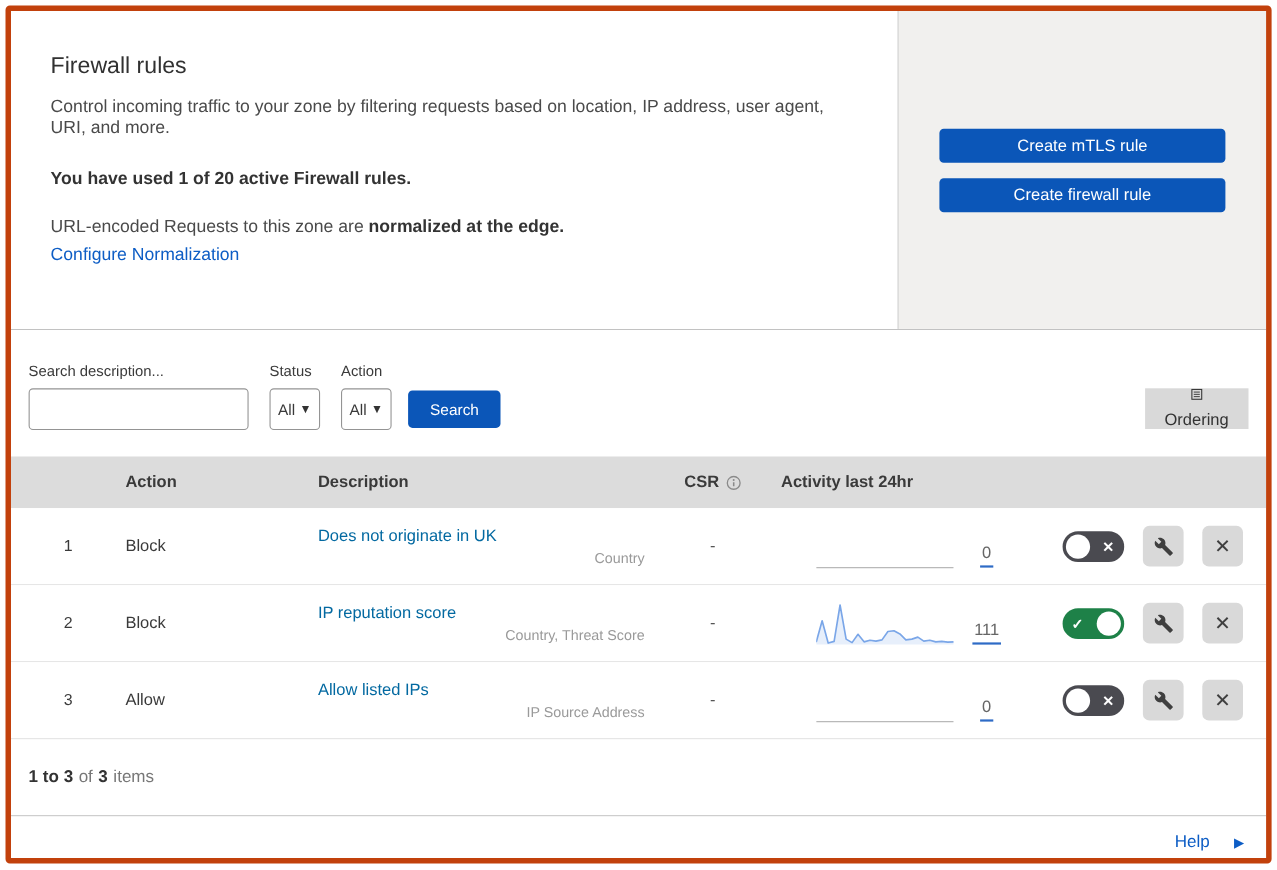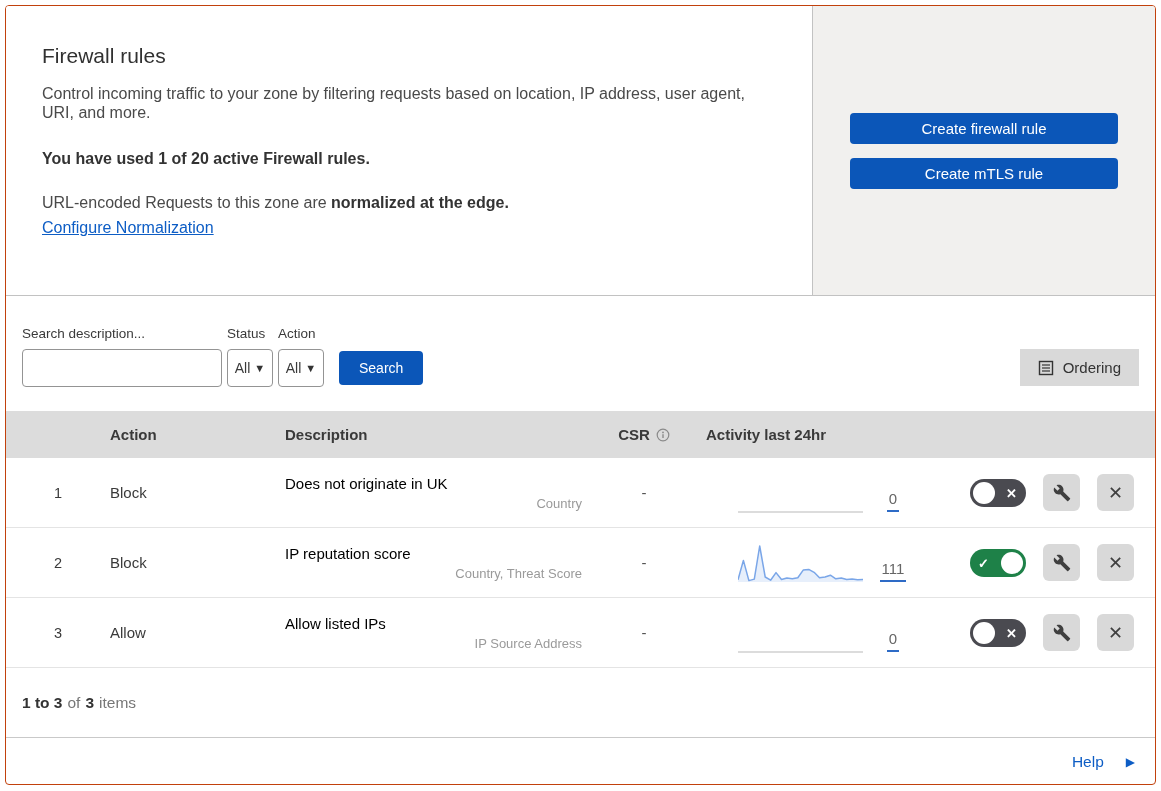--- a/index.html
+++ b/index.html
@@ -1,56 +1,56 @@
 <!DOCTYPE html>
 <html style="--accent_blue: #0b56b8; --link_blue: #0d5dc5; --toggle_on_green: #1e8148; --toggle_off_gray: #4a4a50; --sparkline_blue: #7aa6e8; --sparkline_fill: rgba(122,166,232,0.18); --flat_line_gray: #b9b9b9;"><head>
 <meta charset="utf-8">
 <style>
   * { margin:0; padding:0; box-sizing:border-box; }
   html,body { background:#fff; font-family:"Liberation Sans", sans-serif; color:#3a3a3a; }
   .card {
     width:1151px; height:780px; margin:5px;
-    border:1px solid #c2410c; border-radius:4px;
+    border:5px solid #c2410c; border-radius:4px;
     background:#fff; overflow:hidden;
   }
   
   .top { display:flex; height:290px; border-bottom:1px solid #c2c2c2; }
   .top-left { width:807px; border-right:1px solid #c2c2c2; background:#fff; padding:38px 36px 0 36px; }
   .top-right { flex:1; background:#f1f0ee; display:flex; flex-direction:column; justify-content:center; padding:0 37px; gap:14px; }
   .page-title { font-size:21px; font-weight:500; color:#313131; margin-bottom:16px; }
   .page-desc { font-size:16px; line-height:19px; color:#4a4a4a; max-width:730px; margin-bottom:28px; }
   .usage { font-size:16px; font-weight:bold; color:#333; margin-bottom:26px; }
   .norm { font-size:16px; color:#4a4a4a; margin-bottom:7px; }
   .norm b { color:#333; }
-  a.link { color:var(--link_blue,#0d5dc5); font-size:16px; text-decoration:underline; cursor:pointer; }
+  a.link { color:var(--link_blue,#0d5dc5); font-size:16px; cursor:pointer; }
   .btn-primary {
     display:block; width:100%; height:31px; line-height:31px; text-align:center;
     background:var(--accent_blue,#0b56b8); color:#fff; font-size:15px;
     border:none; border-radius:4px; cursor:pointer; font-family:inherit;
   }
   
   .filters { display:flex; align-items:flex-end; height:115px; padding:0 16px 24px 16px; background:#fff; }
   .fgroup { display:flex; flex-direction:column; gap:8px; }
   .flabel { font-size:13.5px; color:#3a3a3a; }
   .search-box { width:200px; height:38px; border:1px solid #949494; border-radius:4px; display:flex; align-items:center; padding:0 10px; background:#fff; }
   .search-box input { border:none; outline:none; flex:1; font-size:14px; font-family:inherit; margin-left:8px; background:transparent; }
   .select-box { width:46px; height:38px; border:1px solid #949494; border-radius:4px; display:flex; align-items:center; justify-content:center; gap:4px; font-size:14px; cursor:pointer; background:#fff; }
   .caret { font-size:11px; color:#333; line-height:1; }
-  .gap15 { margin-left:5px; }
+  .gap15 { margin-left:19px; }
   .btn-search { height:34px; padding:0 20px; margin-left:15px; margin-bottom:2px; background:var(--accent_blue,#0b56b8); color:#fff; font-size:14px; border:none; border-radius:4px; cursor:pointer; font-family:inherit; }
-  .btn-ordering { margin-left:auto; margin-bottom:1px; height:37px; padding:0 18px; background:#d9d9d9; border:none; border-radius:0; display:flex; align-items:center; gap:9px; font-size:15px; color:#333; cursor:pointer; font-family:inherit; }
+  .btn-ordering { margin-left:auto; margin-bottom:1px; height:37px; padding:0 18px; background:#d9d9d9; border:none; border-radius:0; display:flex; align-items:center; gap:9px; font-size:15px; color:#333; cursor:pointer; font-family:inherit;flex-direction:column; }
   
   .tbl-header, .tbl-row { display:grid; grid-template-columns:104px 175px 297px 124px 230px 1fr; align-items:center; }
   .tbl-header { height:47px; background:#dcdcdc; font-size:15px; font-weight:600; color:#3a3a3a; }
   .th-num { text-align:center; }
   .th-csr { display:flex; align-items:center; justify-content:center; gap:6px; }
   .tbl-row { height:70px; border-bottom:1px solid #e4e4e4; background:#fff; }
   .cell-num { text-align:center; font-size:14.5px; }
   .cell-action { font-size:15px; }
-  .cell-desc .d1 { font-size:15px; color:#000000; }
+  .cell-desc .d1 { font-size:15px; color:#0369a1; }
   .cell-desc .d2 { font-size:13px; color:#9a9a9a; margin-top:4px;text-align:right; }
   .cell-csr { text-align:center; font-size:15px; color:#555; }
   .cell-activity { display:flex; align-items:flex-end; }
   .spark { margin-left:32px; width:125px; height:42px; display:block; }
   .count-link { width:60px; text-align:center; margin-bottom:2px; cursor:pointer; }
   .count-link span { display:inline-block; font-size:15px; color:#666; border-bottom:2px solid #2e6bc6; padding:0 2px 3px 2px; }
   .cell-controls { display:flex; align-items:center; justify-content:flex-end; padding-right:21px; gap:17px; }
   
   .toggle { position:relative; width:56px; height:28px; border-radius:14px; cursor:pointer; flex:none; }
   .toggle.off { background:var(--toggle_off_gray,#4a4a50); }
@@ -79,22 +79,22 @@
 
   <div class="top">
     <div class="top-left">
       <div class="page-title">Firewall rules</div>
       <div class="page-desc">Control incoming traffic to your zone by filtering requests based on location, IP address, user agent, URI, and more.</div>
       <div class="usage">You have used 1 of 20 active Firewall rules.</div>
       <div class="norm"><span>URL-encoded Requests to this zone are </span><b>normalized at the edge.</b></div>
       <a class="link">Configure Normalization</a>
     </div>
     <div class="top-right">
+      <button class="btn-primary">Create mTLS rule</button>
       <button class="btn-primary">Create firewall rule</button>
-      <button class="btn-primary">Create mTLS rule</button>
     </div>
   </div>
 
   <div class="filters">
     <div class="fgroup">
       <div class="flabel">Search description...</div>
       <div class="search-box">
         <svg width="15" height="15" viewBox="0 0 15 15">
           <circle cx="6" cy="6" r="4.3" fill="none" stroke="#4a4a4a" stroke-width="1.4"></circle>
           <line x1="9.3" y1="9.3" x2="13.2" y2="13.2" stroke="#4a4a4a" stroke-width="1.4"></line>

